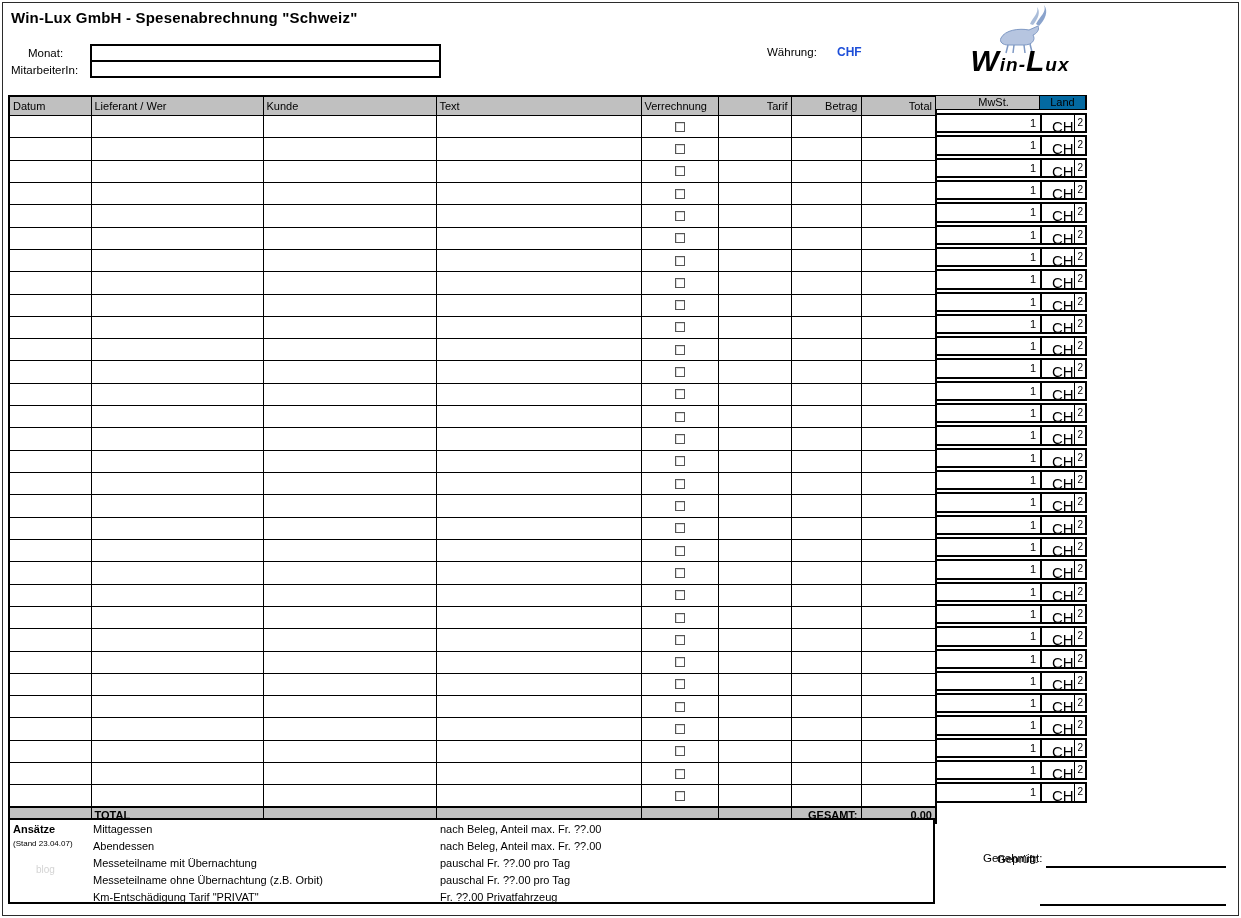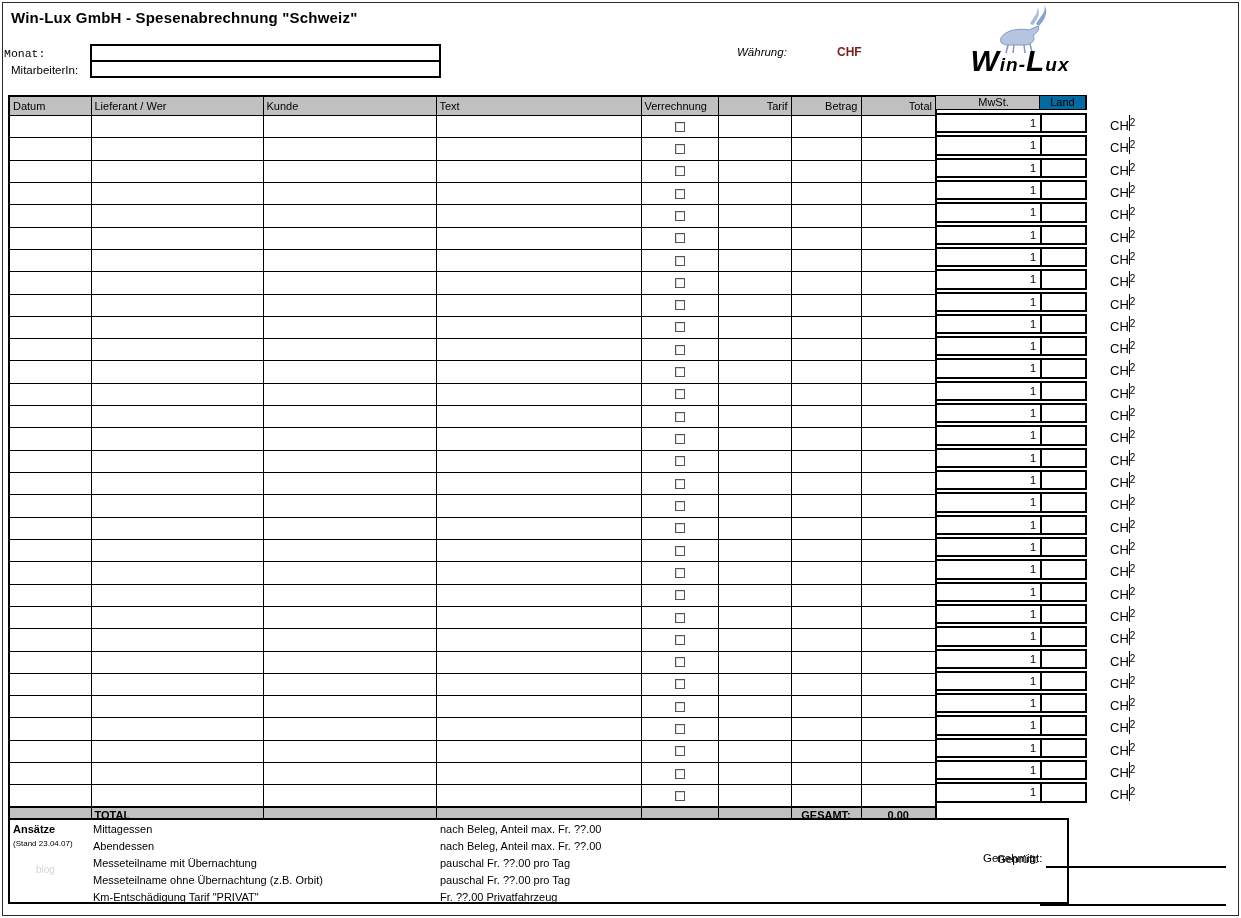--- a/index.html
+++ b/index.html
@@ -6,66 +6,66 @@
   html,body { width:1241px; height:918px; }
   body {
     position:relative; background:#fff; overflow:hidden;
     font-family:"Liberation Sans", sans-serif; color:#000;
   }
   .frame { position:absolute; inset:2px; border:1px solid #2b2b2b; pointer-events:none; }
 
   .title { position:absolute; left:11px; top:9px; font-size:15px; font-weight:bold; letter-spacing:.2px; }
 
   .lbl { position:absolute; font-size:11.5px; }
-  .monat-lbl { left:4px; top:47px;font-family:Liberation Mono, monospace; }
+  .monat-lbl { left:28px; top:47px; }
   .mit-lbl   { left:11px; top:64px; }
   .hbox {
     position:absolute; left:90px; width:351px; height:18px;
     border:2px solid #000; background:#fff; font:11px "Liberation Sans",sans-serif; padding:0 3px;
   }
   .monat-box { top:44px; }
   .mit-box   { top:60px; }
 
-  .waehrung-lbl { left:737px; top:46px;font-style:italic; }
-  .waehrung-val { position:absolute; left:837px; top:45px; font-size:12px; font-weight:bold; color:#7f1d1d; }
+  .waehrung-lbl { left:767px; top:46px; }
+  .waehrung-val { position:absolute; left:837px; top:45px; font-size:12px; font-weight:bold; color:#1d4ed8; }
 
   .logo { position:absolute; left:950px; top:4px; width:140px; height:74px; }
   .logo svg { position:absolute; left:34px; top:0; }
   .logo-text { position:absolute; left:0; bottom:2px; width:100%; text-align:center;
                font-style:italic; font-weight:bold; font-size:19px; letter-spacing:1px; white-space:nowrap; }
   .logo-text .big { font-size:30px; line-height:20px; }
 
   table.grid { position:absolute; left:8px; top:95px; width:927px;
                border-collapse:collapse; table-layout:fixed; border:2px solid #000; }
   .grid th { background:#c0c0c0; border:1px solid #000; font-weight:normal; font-size:11px;
              height:15px; padding:3px 3px; text-align:left; white-space:nowrap; overflow:hidden; }
   .grid th.r { text-align:right; }
   .grid td { border:1px solid #000; height:22.32px; padding:0 3px; font-size:11px; overflow:hidden; }
   .grid tfoot td { background:#c0c0c0; height:16px; font-weight:bold; border-top:2px solid #000; }
-  .t-right { text-align:center;margin-left:36px; }
+  .t-right { text-align:right;margin-left:36px; }
   .c-check { text-align:center; }
   .chk { width:10px; height:10px; border:1px solid #555; background:#fff;
          box-shadow:inset 1px 1px 0 #d9d9d9; margin:0 auto; }
 
   .wstrip { position:absolute; left:935px; top:95px; width:152px; }
   .w-header { display:flex; height:15px; }
   .wh-mw { width:105px; background:#c0c0c0; border:1px solid #000; font-size:11px;
            text-align:center; line-height:13px;padding-left:12px; }
   .wh-ld { width:47px; background:#0369a1; border:1px solid #000; border-left:none;
            border-right:2px solid #000; font-size:11px; text-align:center; line-height:13px; }
   .w-rows { margin-top:3px; }
   .w-row { display:flex; height:20.32px; margin-bottom:2px; }
   .w-mwst { width:105px; border:2px solid #000; border-right:none; background:#fff;
             font-size:11px; text-align:right; padding:2px 4px 0 0; }
   .w-land { width:47px; border:2px solid #000; background:#fff; display:flex; }
-  .w-land .ch  { flex:1; font-size:13px; padding:3px 0 0 20px;margin-left:48px; }
+  .w-land .ch  { flex:1; font-size:15px; padding:3px 0 0 10px; }
   .w-land .num { width:15px; border-left:1px solid #000; font-size:10px;
                  text-align:right; padding:2px 2px 0 0; }
 
-  .ansbox { position:absolute; left:8px; top:818px; width:1061px; height:86px;
+  .ansbox { position:absolute; left:8px; top:818px; width:927px; height:86px;
             border:2px solid #000; background:#fff; }
   .ans-title { position:absolute; left:3px; top:3px; font-size:11px; font-weight:bold; }
   .ans-stand { position:absolute; left:3px; top:19px; font-size:8px; }
   .ans-items { position:absolute; left:0; top:3px; width:100%; }
   .ans-row { position:relative; height:17px; font-size:11px; }
   .a-name   { position:absolute; left:83px; white-space:nowrap; }
   .a-detail { position:absolute; left:430px; white-space:nowrap; }
 
   .sig-lbl { position:absolute; font-size:11.5px; }
   .gepr { left:997px; top:853px; }

